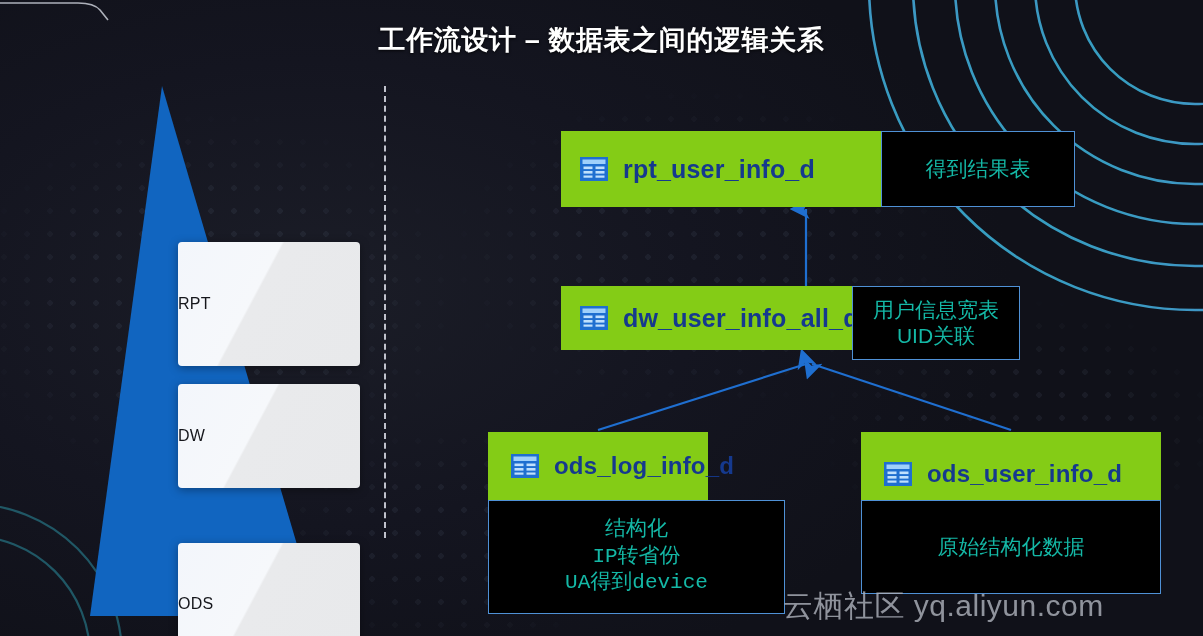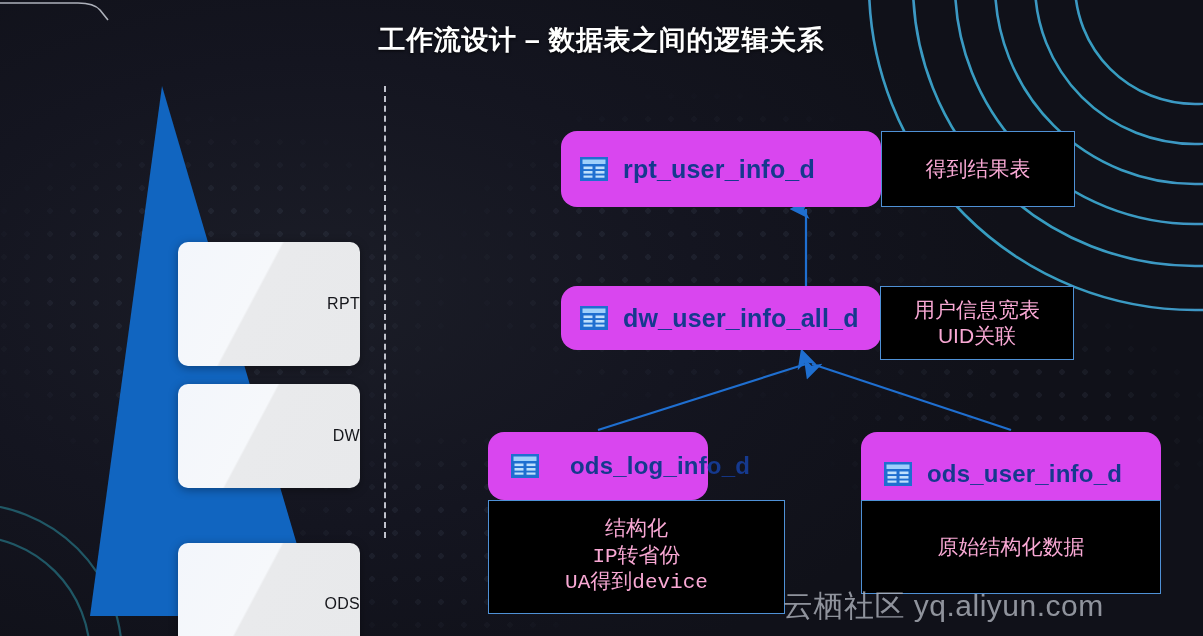--- a/index.html
+++ b/index.html
@@ -60,73 +60,72 @@
     position:absolute; left:384px; top:86px;
     width:0; height:452px;
     border-left:2px dashed rgba(235,238,248,.80);
   }
 
   
   .pyramid{ position:absolute; left:28px; top:84px; width:320px; height:534px; }
 
   .layer-box{
     position:absolute;
-    border-radius:10px;
+    border-radius:4px;
     background:linear-gradient(118deg,#f3f6fb 0%,#f6f8fb 42%,#e9eaec 43%,#e8e9eb 100%);
     box-shadow:0 2px 10px rgba(0,0,0,.35);
-    display:flex; align-items:center; justify-content:flex-end;
+    display:flex; align-items:center; justify-content:flex-start;
     color:#15161b; font-size:16px; letter-spacing:.3px;
   }
   #box-rpt{ left:150px; top:158px; width:182px; height:124px; }
   #box-dw { left:150px; top:300px; width:182px; height:104px; }
   #box-ods{ left:150px; top:459px; width:182px; height:122px; }
 
   
   .node{ position:absolute; }
 
   .node-head{
     display:flex; align-items:center;
-    background:#d946ef;
+    background:#84cc16;
     height:100%;
     padding-left:18px;
     overflow:visible;
     white-space:nowrap;
-    border-radius:16px;
   }
   .node-head .tbl-icon{ flex:0 0 auto; margin-right:14px; display:block; }
   .node-name{
     color:#15398e;
     font-weight:bold;
     font-size:25px;
     letter-spacing:.2px;
   }
 
   .label-box{
     position:absolute;
     background:#000000;
     border:1px solid #4f91d6;
-    color:#f9a8d4;
+    color:#14b8a6;
     display:flex; flex-direction:column;
     align-items:center; justify-content:center;
     font-size:21px; line-height:1.26;
     text-align:center;
     text-shadow:0 0 3px rgba(0,0,0,.9);
   }
 
   
   #node-rpt      { left:561px; top:131px; width:320px; height:76px; }
   #label-rpt     { left:881px; top:131px; width:194px; height:76px; }
 
   
   #node-dw       { left:561px; top:286px; width:320px; height:64px; }
-  #label-dw      { left:880px; top:286px; width:194px; height:74px; }
+  #label-dw      { left:852px; top:286px; width:168px; height:74px; }
 
   
   #node-odslog   { left:488px; top:432px; width:220px; height:68px; }
-  #node-odslog .node-head{ padding-left:22px;gap:16px; }
+  #node-odslog .node-head{ padding-left:22px; }
   #node-odslog .node-name{ font-size:24px; }
   #desc-odslog   { left:488px; top:500px; width:297px; height:114px;font-family:Liberation Mono, monospace; }
 
   
   #node-odsuser  { left:861px; top:432px; width:300px; height:84px; }
   #node-odsuser .node-head{ padding-left:22px; }
   #node-odsuser .node-name{ font-size:24px; }
   #desc-odsuser  { left:861px; top:500px; width:300px; height:94px; }
 
   

